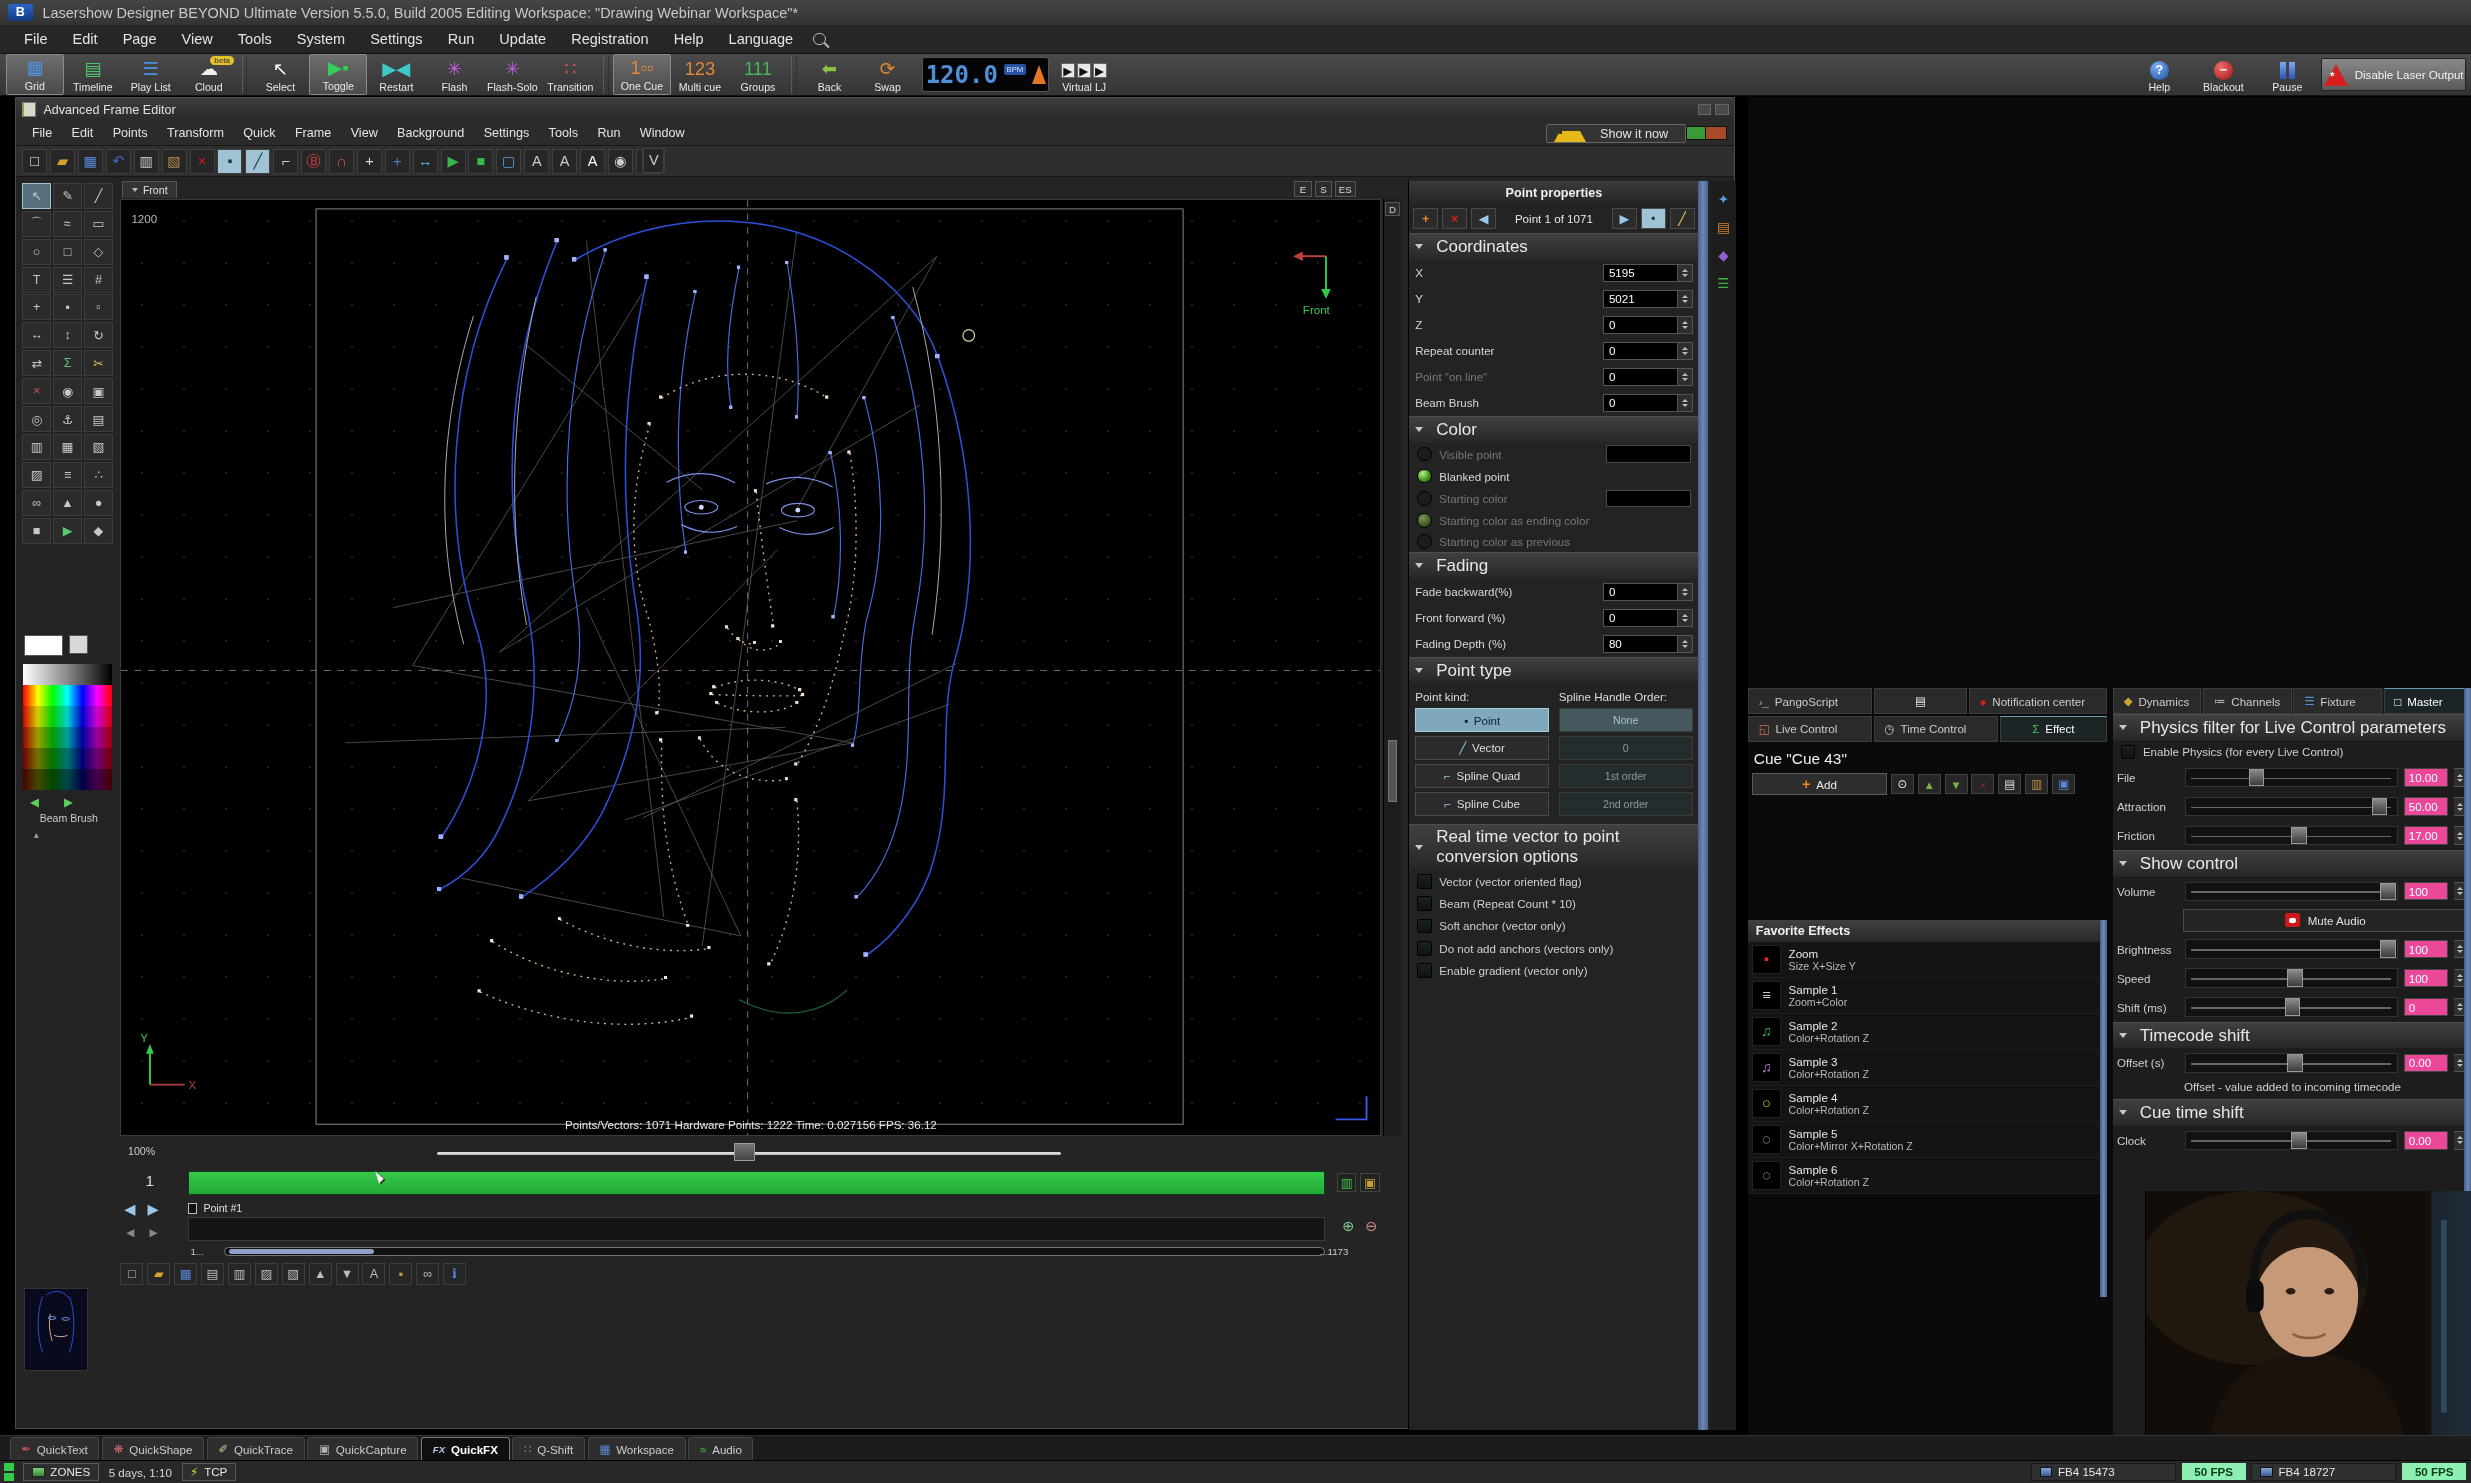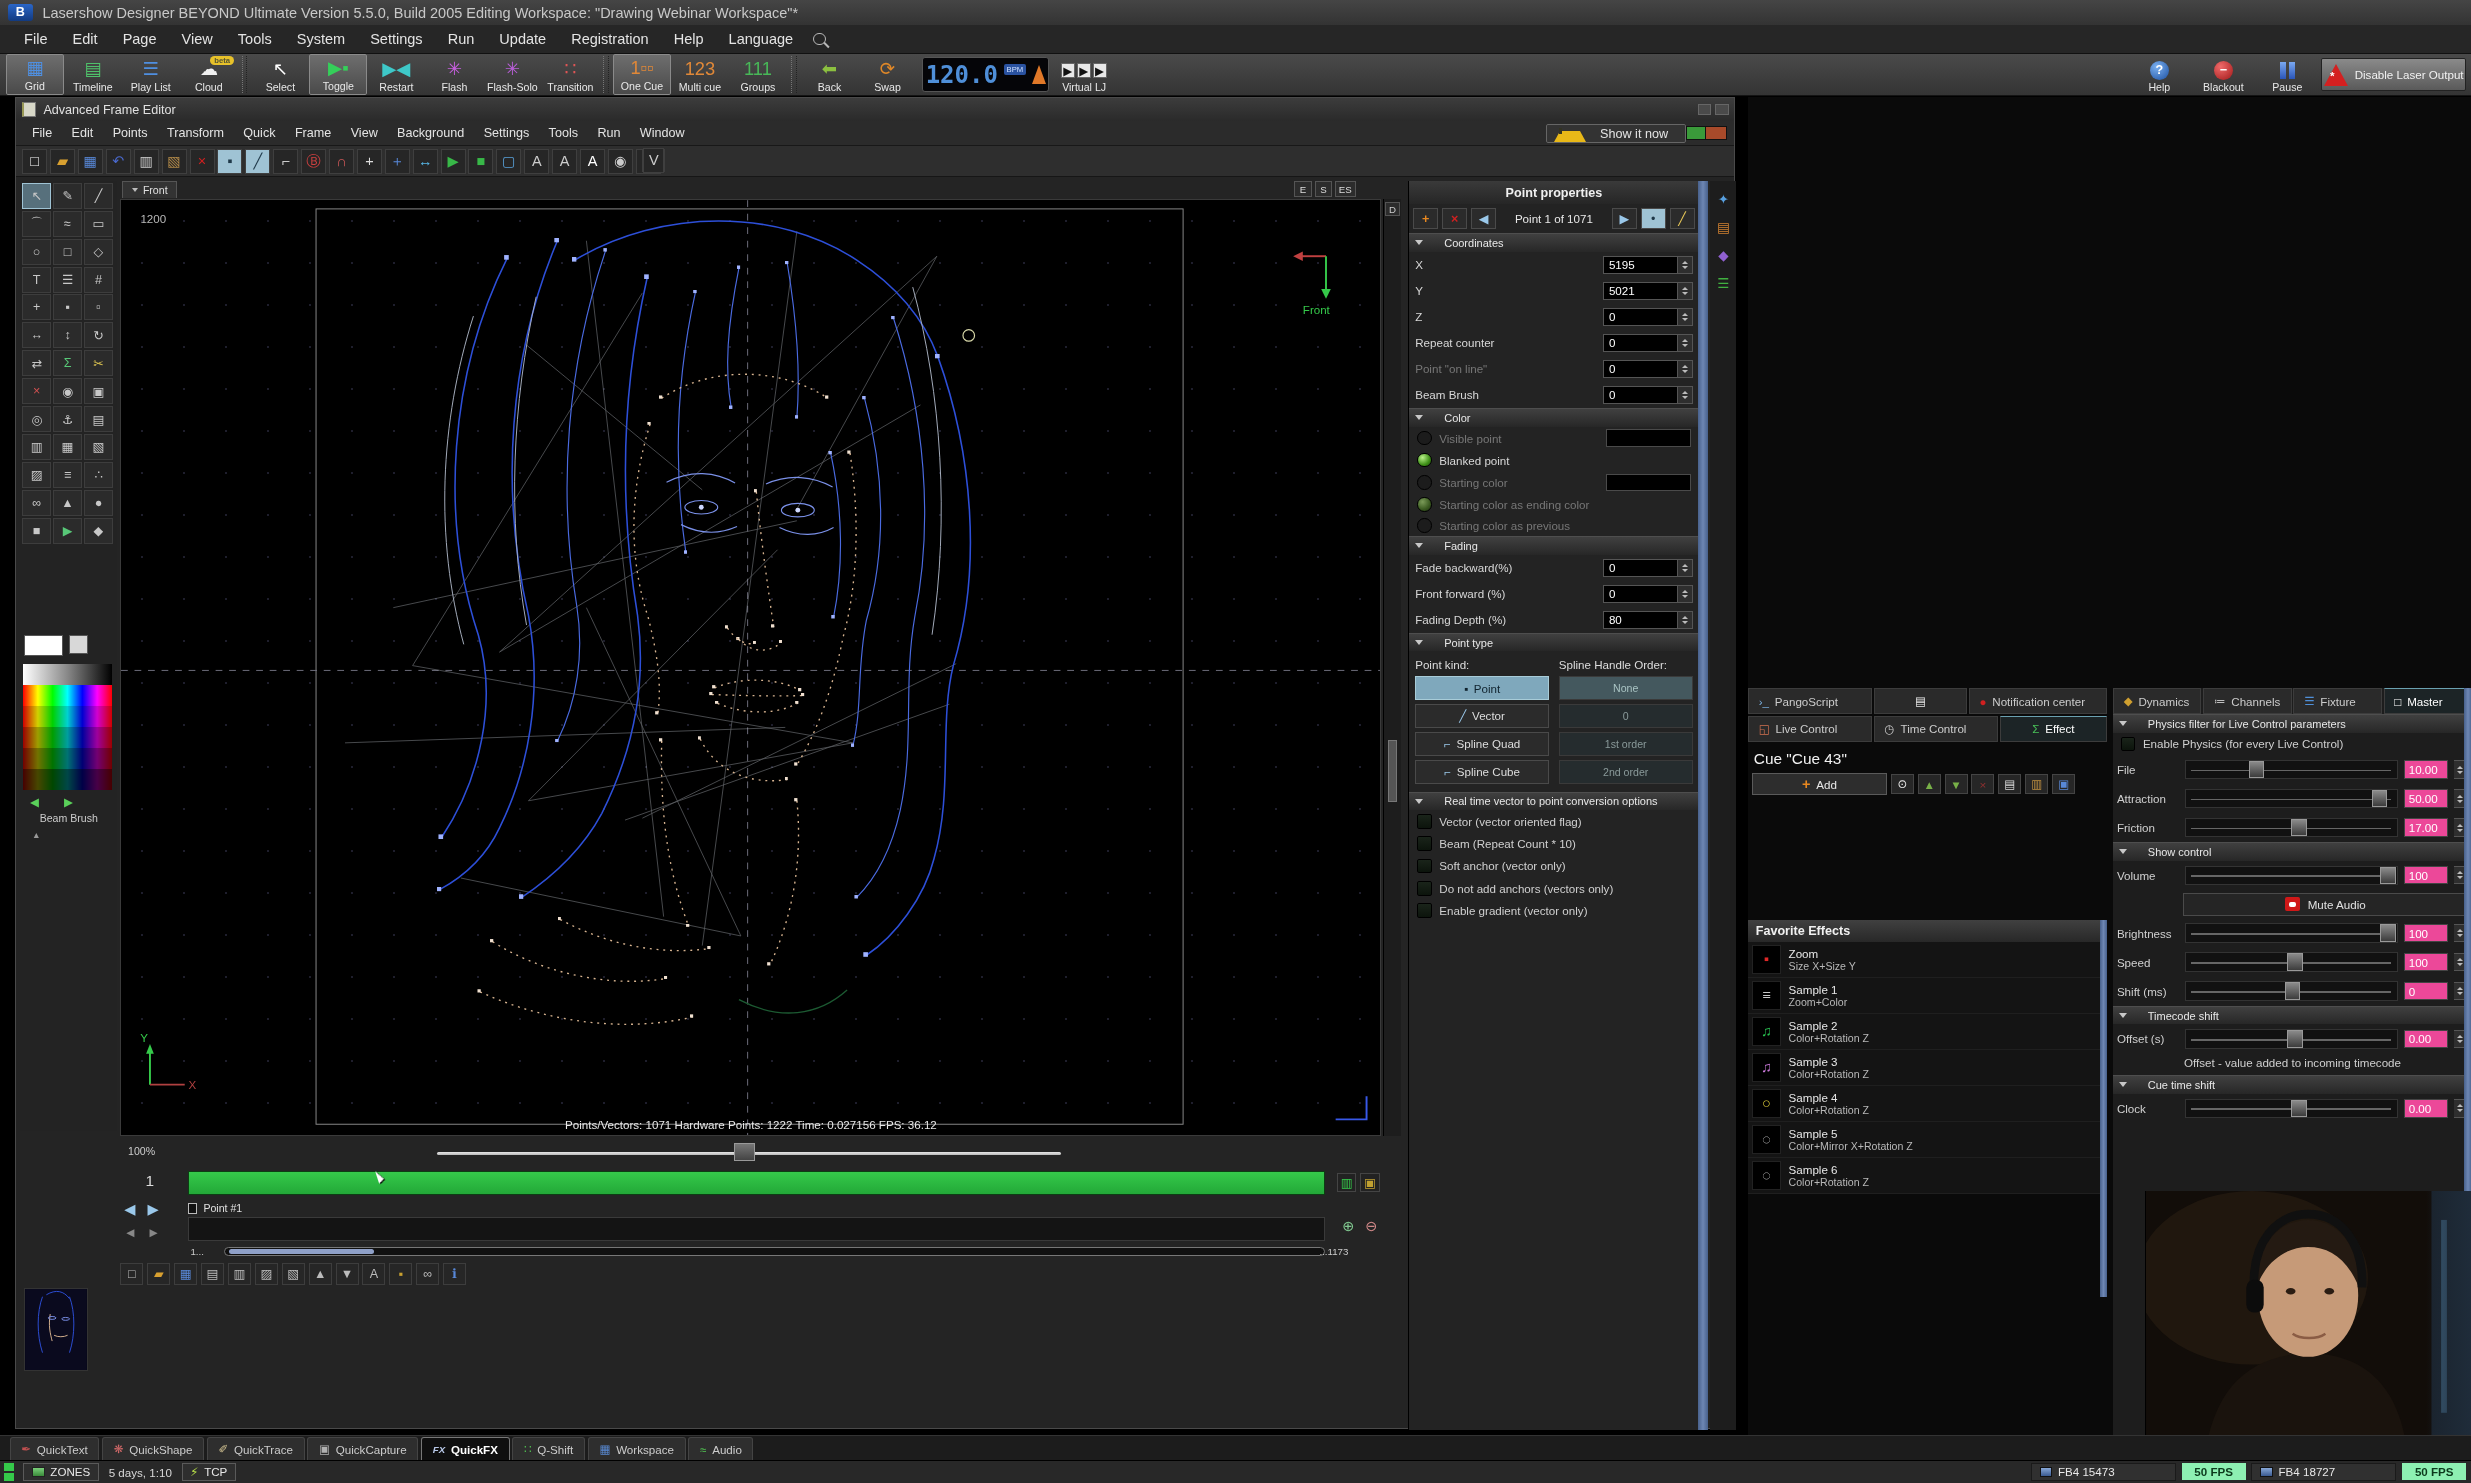--- a/index.html
+++ b/index.html
@@ -68,21 +68,21 @@
 #colorpal .r2{filter:brightness(.82)}#colorpal .r3{filter:brightness(.62)}
 #colorpal .r4{filter:brightness(.45)}#colorpal .r5{filter:brightness(.28)}
 #pal-arrows{position:absolute;left:9.7px;top:614px;color:#5ad05a;font-size:11.6px;letter-spacing:25px}
 #beam-brush{position:absolute;left:0;top:631px;width:97px;text-align:center;font-size:10.6px;color:#ccc}
 #bb-mark{position:absolute;left:11.6px;top:649px;color:#999;font-size:8.7px}
 
 #front-tab{left:106px;top:83px;height:17.4px;background:#333;border:1px solid #555;border-bottom:none;display:flex;align-items:center;gap:4.8px;padding:0 8.7px;font-size:10.6px;color:#e0e0e0}
 #vp-corner{left:1278px;top:83px;display:flex;gap:2.9px}
 #vp-corner span{height:16.4px;min-width:17.4px;background:#2c2c2c;border:1px solid #555;font-size:9.7px;color:#ddd;display:flex;align-items:center;justify-content:center;padding:0 2.9px}
 #canvas{left:104px;top:101px;width:1261px;height:937px;background:#000;border:1px solid #3a3a3a;background-image:radial-gradient(#1e1e2c 1px,transparent 1.4px);background-size:42px 42px;overflow:hidden}
-#grid-label{left:19px;top:11.6px;color:#b8b8b8;font-size:11.6px}
+#grid-label{left:10px;top:11.6px;color:#b8b8b8;font-size:11.6px}
 #vp-status{left:0;bottom:3.9px;width:100%;text-align:center;color:#e8e8e8;font-size:11.6px}
 #rstrip{left:1367px;top:101px;width:17.4px;height:937px;background:#1d1d1d;border-left:1px solid #000}
 #rstrip .dbtn{margin:2.9px auto;width:14.5px;height:14.5px;background:#2c2c2c;border:1px solid #555;color:#ccc;font-size:9.7px;display:flex;align-items:center;justify-content:center}
 #rstrip .thumb{position:absolute;left:3.9px;top:541px;width:8.7px;height:62px;background:#555;border:1px solid #777}
 
 #zoomrow{left:104px;top:1043px;width:1261px;height:25px}
 #zoomrow .lbl{position:absolute;left:7.7px;top:3.9px;font-size:10.6px;color:#ccc}
 #zoomrow .track{position:absolute;left:317px;top:10.6px;width:624px;height:3.9px;background:linear-gradient(#e8e8e8,#b8b8b8);border-radius:1.9px}
 #zoomrow .zthumb{position:absolute;left:614px;top:1.9px;width:21px;height:18.3px;background:linear-gradient(#777,#444);border:1px solid #999}
 #framerow{left:104px;top:1070px;width:1261px;height:31px}
@@ -107,21 +107,21 @@
 #fthumb{left:7.7px;top:1190px;width:64px;height:83px;background:#060614;border:1px solid #333}
 #untitled{left:1692px;top:1151px;width:17.4px;height:68px;color:#ccc;font-size:10.6px;writing-mode:vertical-rl;transform:rotate(180deg);text-align:center}
 .okbtn{position:absolute;top:1298px;width:62px;height:23px;background:linear-gradient(#5f5f5f,#3e3e3e);border:1px solid #1a1a1a;color:#f0f0f0;font-size:12.6px;display:flex;align-items:center;justify-content:center;border-radius:1.9px}
 
 #pp{left:1392px;top:83px;width:290px;height:1249px;background:#232323;border-left:1px solid #000}
 #pp-title{height:23px;display:flex;align-items:center;justify-content:center;font-size:12.6px;font-weight:bold;color:#f0f0f0;background:linear-gradient(#3a3a3a,#262626)}
 #pp-nav{height:29px;display:flex;align-items:center;gap:3.9px;padding:0 3.9px}
 #pp-nav .b{width:25px;height:21px;background:#2b2b2b;border:1px solid #4a4a4a;display:flex;align-items:center;justify-content:center;font-size:12.6px}
 #pp-nav .lbl{flex:1;text-align:center;font-size:11.6px;color:#e8e8e8}
 #pp-nav .b.lit{background:#9fc3d4;color:#1e3848}
-.sech{background:linear-gradient(#404040,#272727);border-top:1px solid #4e4e4e;color:#e8e8e8;font-size:11px;padding:2.9px 5.8px;display:flex;align-items:center;gap:21px}
+.sech{background:linear-gradient(#404040,#272727);border-top:1px solid #4e4e4e;color:#e8e8e8;font-size:17px;padding:2.9px 5.8px;display:flex;align-items:center;gap:13px}
 .dtri{width:0;height:0;border-left:4.8px solid transparent;border-right:4.8px solid transparent;border-top:5.8px solid #c8c8c8}
 .prow{display:flex;align-items:center;height:26px;padding:0 5.8px;font-size:11.6px}
 .prow .pl{flex:1;color:#d8d8d8}
 .prow.dis .pl{color:#777}
 .pfield{width:75px;height:18.3px;background:#000;border:1px solid #555;color:#fff;display:flex;align-items:center;padding:0 4.8px;font-size:11.6px}
 .spin{width:14.5px;height:18.3px;background:#2e2e2e;border:1px solid #555;border-left:none;display:flex;flex-direction:column;align-items:center;justify-content:center;gap:1.9px}
 .spin i{width:0;height:0;border-left:3.9px solid transparent;border-right:3.9px solid transparent}
 .spin i.u{border-bottom:3.9px solid #bbb}.spin i.d{border-top:3.9px solid #bbb}
 .crow{display:flex;align-items:center;gap:7.7px;padding:2.9px 7.7px;font-size:11.6px;min-height:21px}
 .led{width:14.5px;height:14.5px;border-radius:50%;background:#1c1c1c;border:1px solid #000;flex:none}

